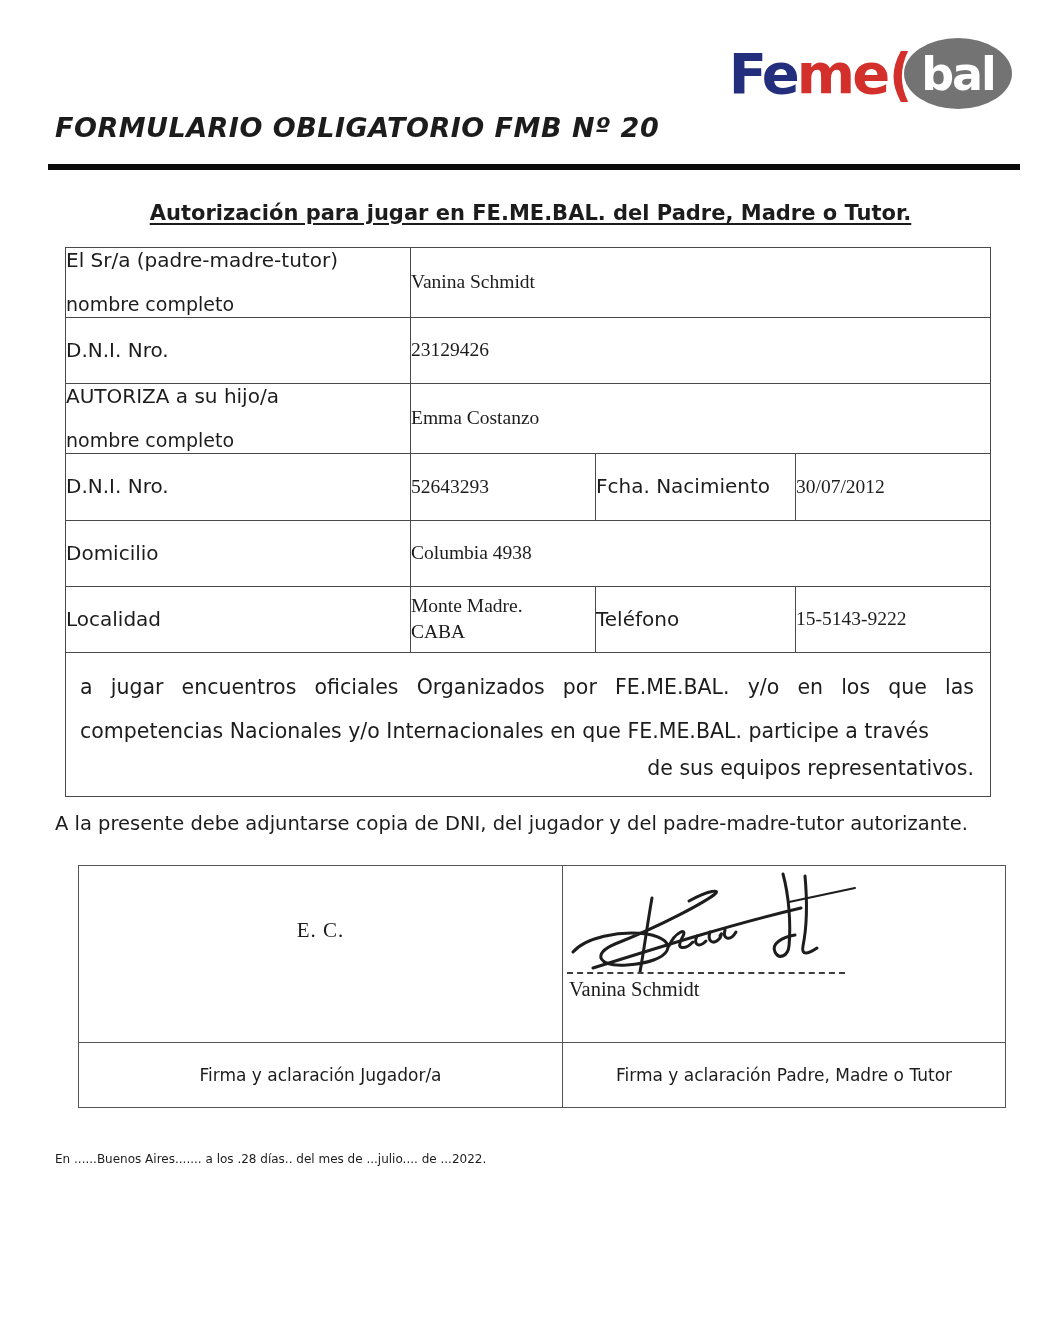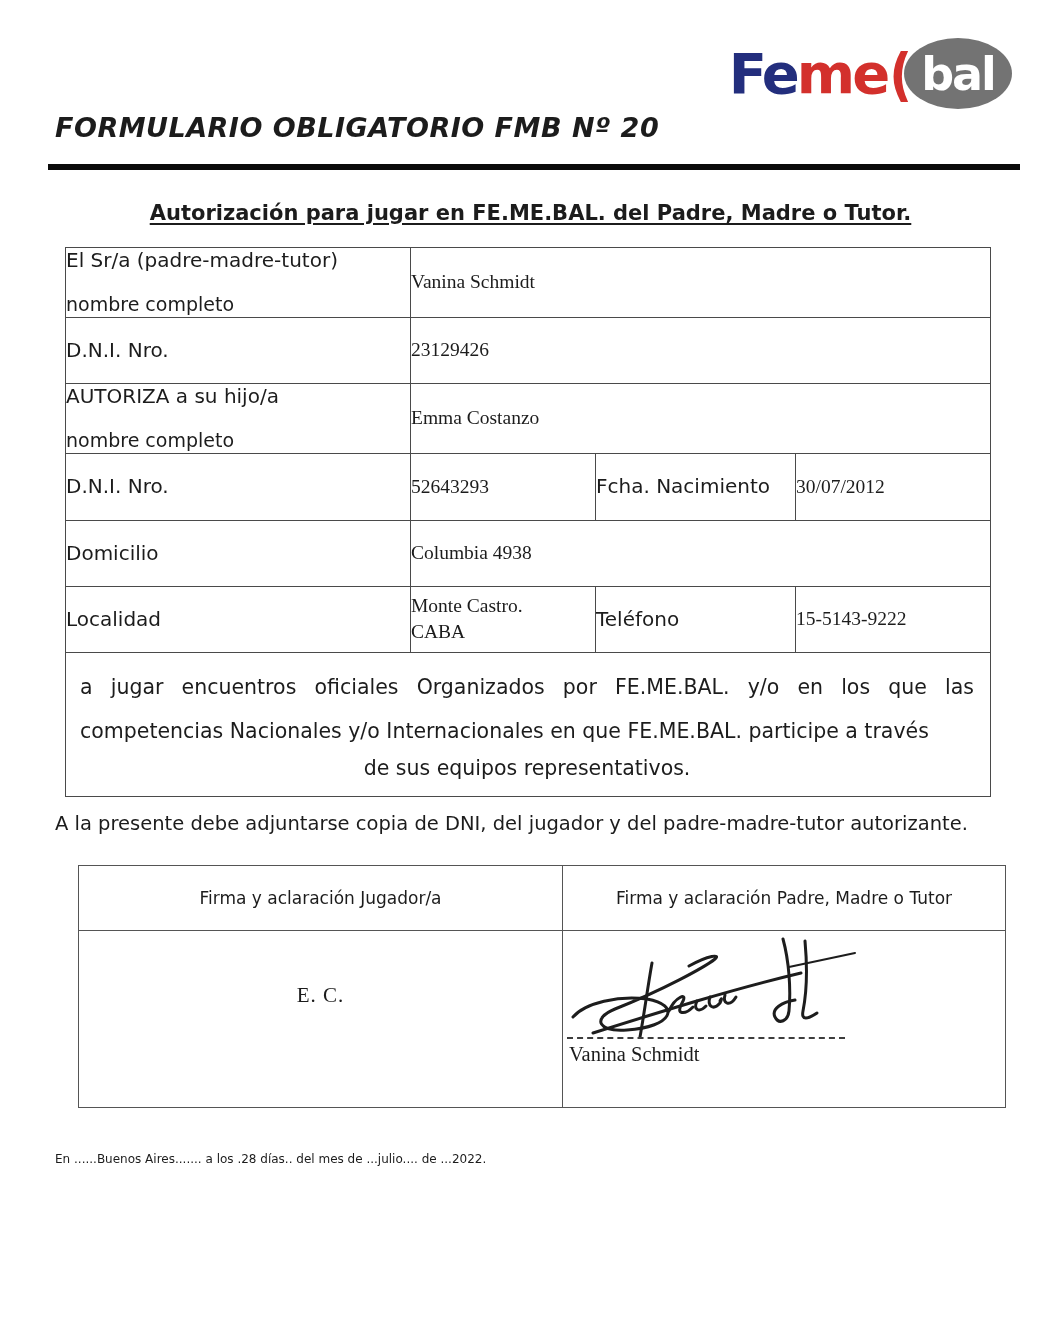--- a/index.html
+++ b/index.html
@@ -31,21 +31,21 @@
   table{border-collapse:collapse;}
   .form-table{position:absolute;left:65px;top:247px;width:925px;table-layout:fixed;}
   .form-table td{border:1.5px solid #4a4a4a;vertical-align:middle;padding:0;}
   .lbl{text-align:left;font-size:20px;line-height:1.25;}
   .lbl .sub{font-size:19px;margin-top:20px;font-weight:normal;}
   .val{font-family:"Liberation Serif","DejaVu Serif",serif;font-size:19.5px;
     padding:2px 4px 2px 6px;text-align:left;}
   .val .line{display:block;line-height:1.35;}
   .para-cell{padding:12px 16px 16px 14px !important;}
   .para{font-size:20.5px;line-height:2.18;text-align:justify;}
-  .para-last{font-size:20.5px;line-height:1.2;text-align:center;margin-top:2px;}
+  .para-last{font-size:20.5px;line-height:1.2;text-align:right;margin-top:2px;}
 
   
   .note{position:absolute;left:55px;top:812px;font-size:19.5px;}
 
   
   .sig-table{position:absolute;left:78px;top:865px;width:927px;table-layout:fixed;}
   .sig-table td{border:1.5px solid #555;padding:0;vertical-align:top;}
   .ec-cell{text-align:center;font-family:"Liberation Serif","DejaVu Serif",serif;
     font-size:21px;letter-spacing:1px;padding-top:52px !important;}
   .sig-cell{position:relative;}
@@ -108,21 +108,21 @@
       <td class="lbl">Fcha. Nacimiento</td>
       <td class="val">30/07/2012</td>
     </tr>
     <tr style="height:66px">
       <td class="lbl">Domicilio</td>
       <td class="val" colspan="3">Columbia 4938</td>
     </tr>
     <tr style="height:66px">
       <td class="lbl">Localidad</td>
       <td class="val">
-        <span class="line">Monte Castro.</span>
+        <span class="line">Monte Madre.</span>
         <span class="line">CABA</span>
       </td>
       <td class="lbl">Teléfono</td>
       <td class="val">15-5143-9222</td>
     </tr>
     <tr>
       <td class="para-cell" colspan="4">
         <div class="para">a jugar encuentros oficiales Organizados por FE.ME.BAL. y/o en los que las competencias Nacionales y/o Internacionales en que FE.ME.BAL. participe a través</div>
         <div class="para-last">de sus equipos representativos.</div>
       </td>
@@ -131,43 +131,43 @@
     </table>
 
   <div class="note">A la presente debe adjuntarse copia de DNI, del jugador y del padre-madre-tutor autorizante.</div>
 
   <table class="sig-table">
     <colgroup>
         <col style="width:484px">
         <col style="width:443px">
       </colgroup>
     <tbody>
-        <tr>
-      <td class="caption">Firma y aclaración Jugador/a</td>
-      <td class="caption">Firma y aclaración Padre, Madre o Tutor</td>
-    </tr>
-    <tr style="height:177px">
+        <tr style="height:177px">
       <td class="ec-cell">E. C.</td>
       <td class="sig-cell">
         <svg class="sig-svg" width="294" height="104" viewBox="0 0 294 104" fill="none">
           <g stroke="#1d1d1d" stroke-width="3" stroke-linecap="round" fill="none">
             <path d="M8,84 C20,70 54,62 82,66 C116,72 108,94 62,97 C34,99 26,86 50,76 C98,57 140,34 150,26 C156,21 144,22 124,33"></path>
             <path d="M87,30 C83,52 79,82 75,104"></path>
             <path d="M28,100 C98,78 168,56 236,40"></path>
             <path d="M104,78 C110,64 124,58 117,70 C110,82 120,82 128,74"></path>
             <path d="M132,68 C128,77 134,80 141,73"></path>
             <path d="M145,64 C142,73 148,78 155,70 C157,66 157,64 155,68"></path>
             <path d="M160,62 C157,71 165,74 171,64"></path>
             <path d="M218,6 C224,28 226,56 224,78 C223,88 214,92 210,84 C206,76 217,69 230,67"></path>
             <path d="M240,8 C242,30 242,58 238,78 C236,88 243,86 252,80"></path>
             <path d="M224,34 L290,20" stroke-width="2"></path>
           </g>
         </svg>
         <div class="sig-dash"></div>
         <div class="sig-name">Vanina Schmidt</div>
       </td>
     </tr>
+    <tr>
+      <td class="caption">Firma y aclaración Jugador/a</td>
+      <td class="caption">Firma y aclaración Padre, Madre o Tutor</td>
+    </tr>
   </tbody>
     </table>
 
   <div class="footer-line">En ......Buenos Aires....... a los .28 días.. del mes de ...julio.... de ...2022.</div>
 
 </div>
 
 </body></html>

